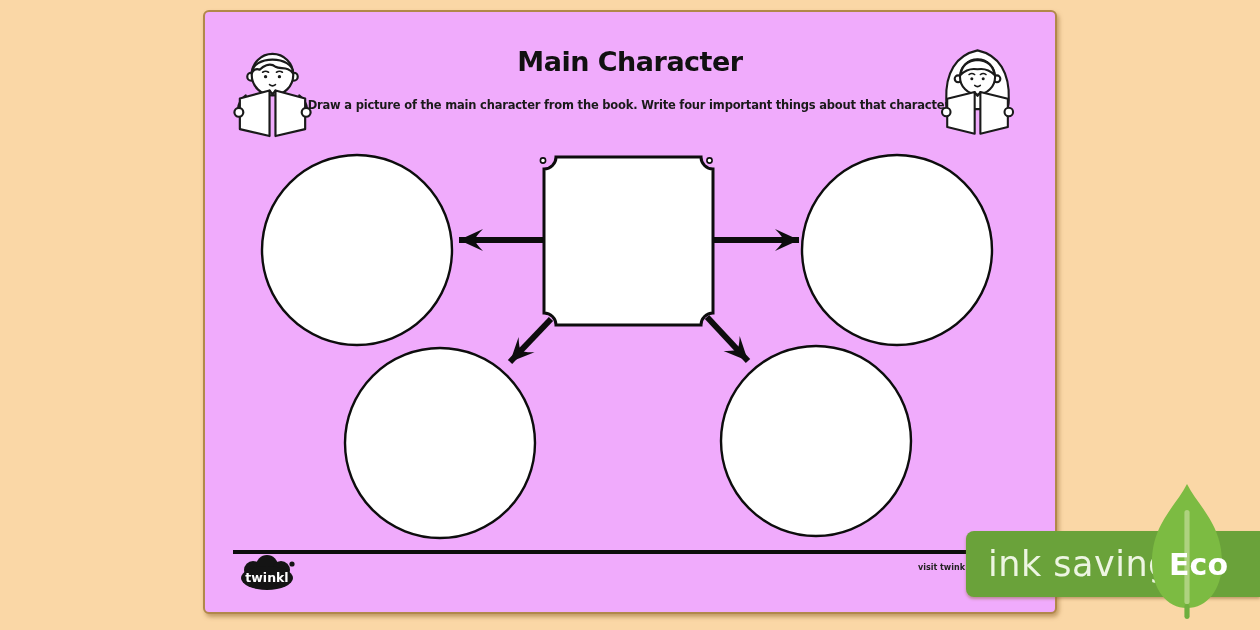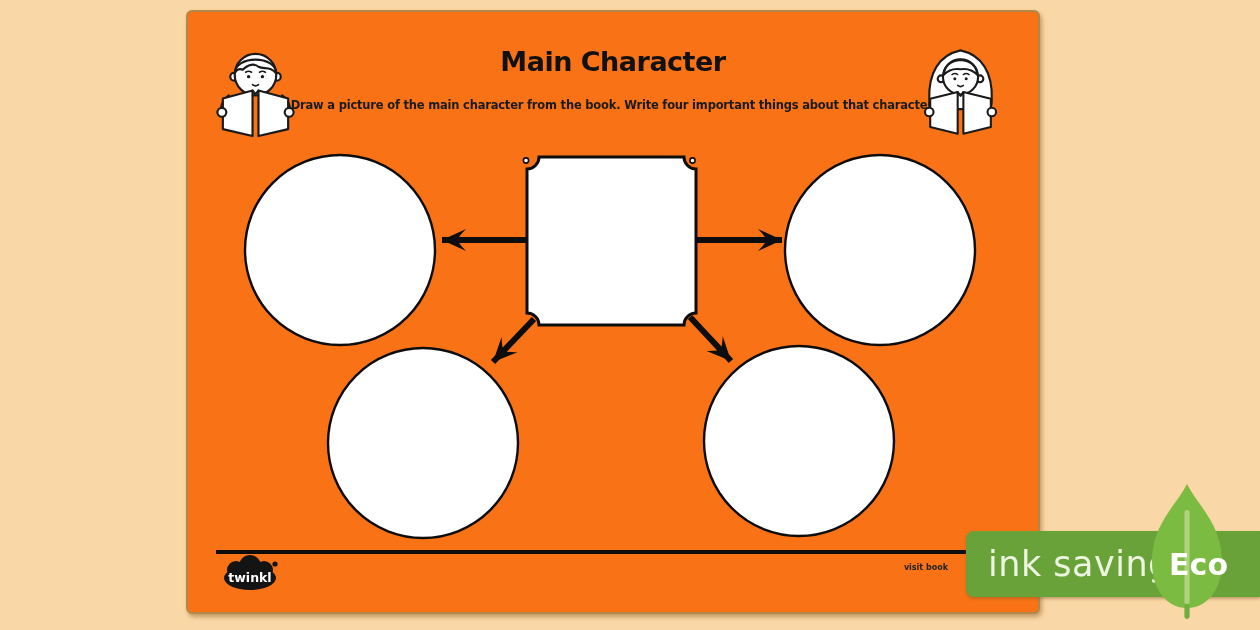--- a/index.html
+++ b/index.html
@@ -1,21 +1,21 @@
 <!DOCTYPE html>
 <html><head>
 <meta charset="utf-8">
 <style>
   html,body{margin:0;padding:0;}
   body{font-family:"DejaVu Sans","Liberation Sans",sans-serif;}
   .scene{position:relative;width:1260px;height:630px;background:#fad7a6;overflow:hidden;}
 
   
-  .page{position:absolute;left:186px;top:10px;width:850px;height:600px;
-        background:#f97316;border:2px solid #b1884a;border-radius:6px;
+  .page{position:absolute;left:203px;top:10px;width:850px;height:600px;
+        background:#f0abfc;border:2px solid #b1884a;border-radius:6px;
         box-shadow:2px 3px 4px rgba(150,105,50,.55);z-index:1;}
 
   .title{position:absolute;left:0;top:34px;width:100%;text-align:center;
          font-size:27px;font-weight:bold;color:#111;letter-spacing:-.5px;}
   .instructions{position:absolute;left:0;top:86px;width:100%;text-align:center;
          font-size:11.5px;font-weight:600;color:#1a1a1a;letter-spacing:-.2px;}
 
   .reader{position:absolute;}
   .reader.boy{left:21px;top:33px;width:94px;height:96px;}
   .reader.girl{left:728px;top:32px;width:90px;height:98px;}
@@ -128,21 +128,21 @@
       <g fill="#141414">
         <circle cx="16" cy="15" r="9"></circle>
         <circle cx="30" cy="11" r="11"></circle>
         <circle cx="44" cy="15" r="9"></circle>
         <circle cx="55" cy="9" r="2.6"></circle>
         <ellipse cx="30" cy="23" rx="26" ry="12"></ellipse>
       </g>
       <text x="30" y="27" text-anchor="middle" fill="#ffffff" font-family="DejaVu Sans, sans-serif" font-size="12.5" font-weight="bold">twinkl</text>
     </svg>
 
-    <div class="visit-text">visit book</div>
+    <div class="visit-text">visit twink</div>
   </div>
 
   <div class="eco-banner">
     <span class="ink-saving">ink saving</span>
   </div>
 
   <svg class="eco-leaf" viewBox="0 0 82 140">
     <path d="M41,2 C30,24 6,42 6,80 C6,108 21,126 41,126 C61,126 76,108 76,80 C76,42 52,24 41,2 Z" fill="#7cbb42"></path>
     <rect x="38.4" y="122" width="5.2" height="15" rx="2.4" fill="#6fae3e"></rect>
     <rect x="38.4" y="28" width="5.2" height="94" rx="2.6" fill="#aed27f"></rect>

